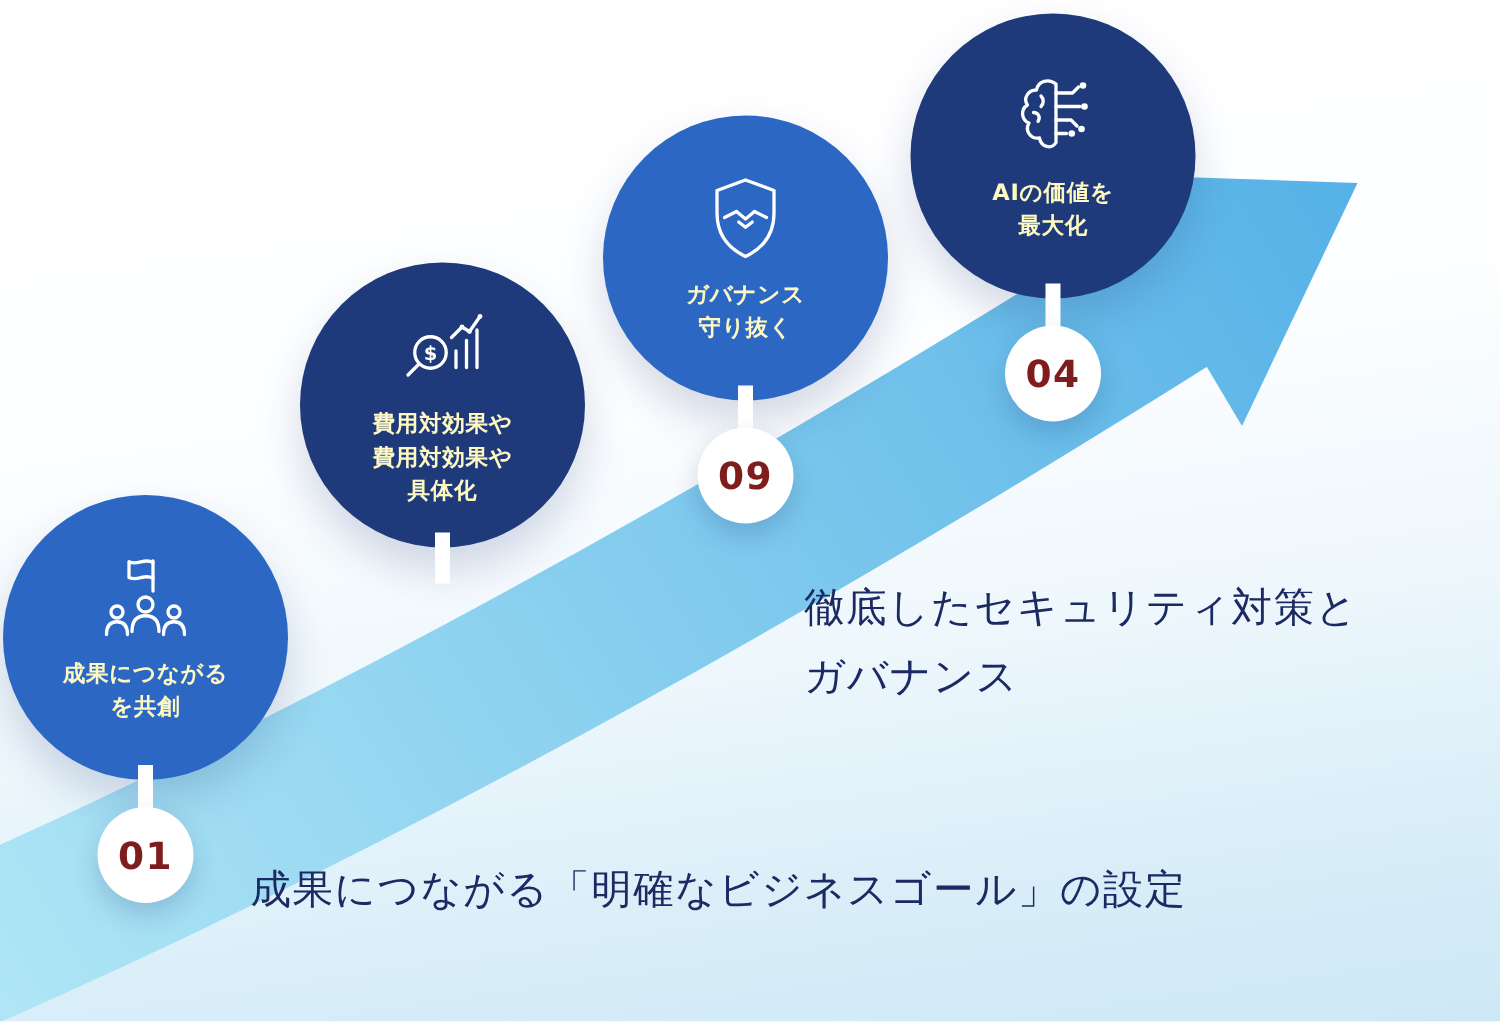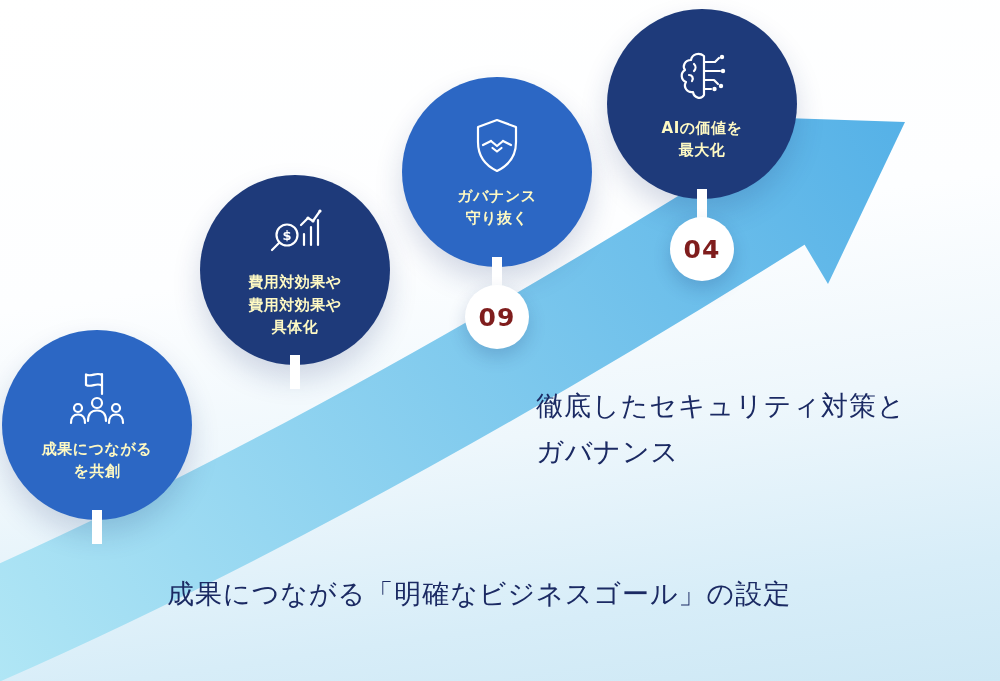--- a/index.html
+++ b/index.html
@@ -80,20 +80,23 @@
             <circle cx="51" cy="40" r="4"></circle>
             <path d="M44 55 C44 48.5 47 46.5 51 46.5 C55 46.5 58 48.5 58 55"></path>
           </g>
         </svg>
       </span>
       <div class="circle-label">
         <div>成果につながる</div>
         <div>を共創</div>
       </div>
     </div>
+    <div class="badge">
+      <span>01</span>
+    </div>
   </div>
 
   <div class="step s2">
     <div class="stem"></div>
     <div class="circle c-navy">
       <span class="icon">
         <svg viewBox="0 0 64 64" width="68" height="64">
           <g fill="none" stroke="#ffffff" stroke-width="2.2" stroke-linecap="round" stroke-linejoin="round">
             <path d="M41 44 V33"></path>
             <path d="M48 44 V26"></path>

